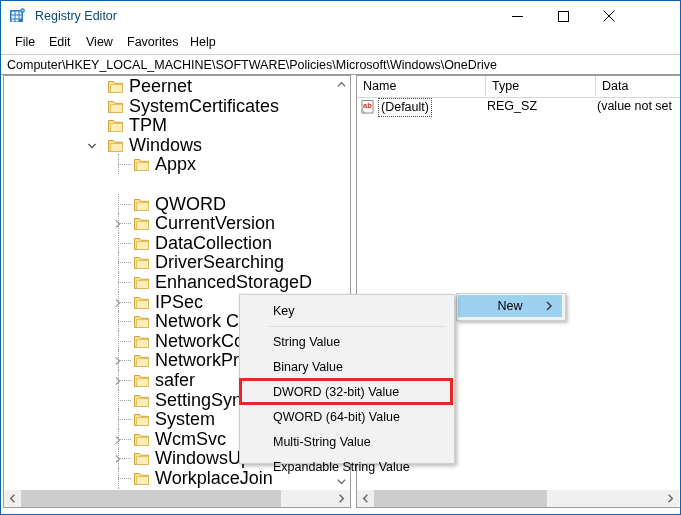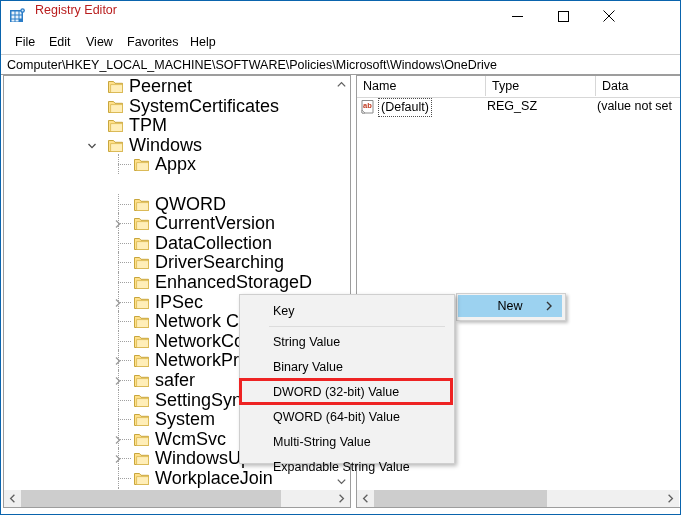--- a/index.html
+++ b/index.html
@@ -25,22 +25,22 @@
   .titlebar {
     position: absolute; left: 0; top: 0;
     width: 679px; height: 30px;
     background: #ffffff;
   }
   .app-icon {
     position: absolute; left: 9px; top: 7px;
     width: 16px; height: 16px;
   }
   .title-text {
-    position: absolute; left: 34px; top: 1px;
-    font-size: 12.5px; color: #b91c1c;
+    position: absolute; left: 34px; top: 7px;
+    font-size: 12.5px; color: #0c4a6e;
     line-height: 16px;
     white-space: nowrap;
   }
   .wbtn {
     position: absolute; top: 0;
     width: 46px; height: 30px;
     display: flex; align-items: center; justify-content: center;
     background: transparent;
   }
   .wbtn svg { display: block; }

